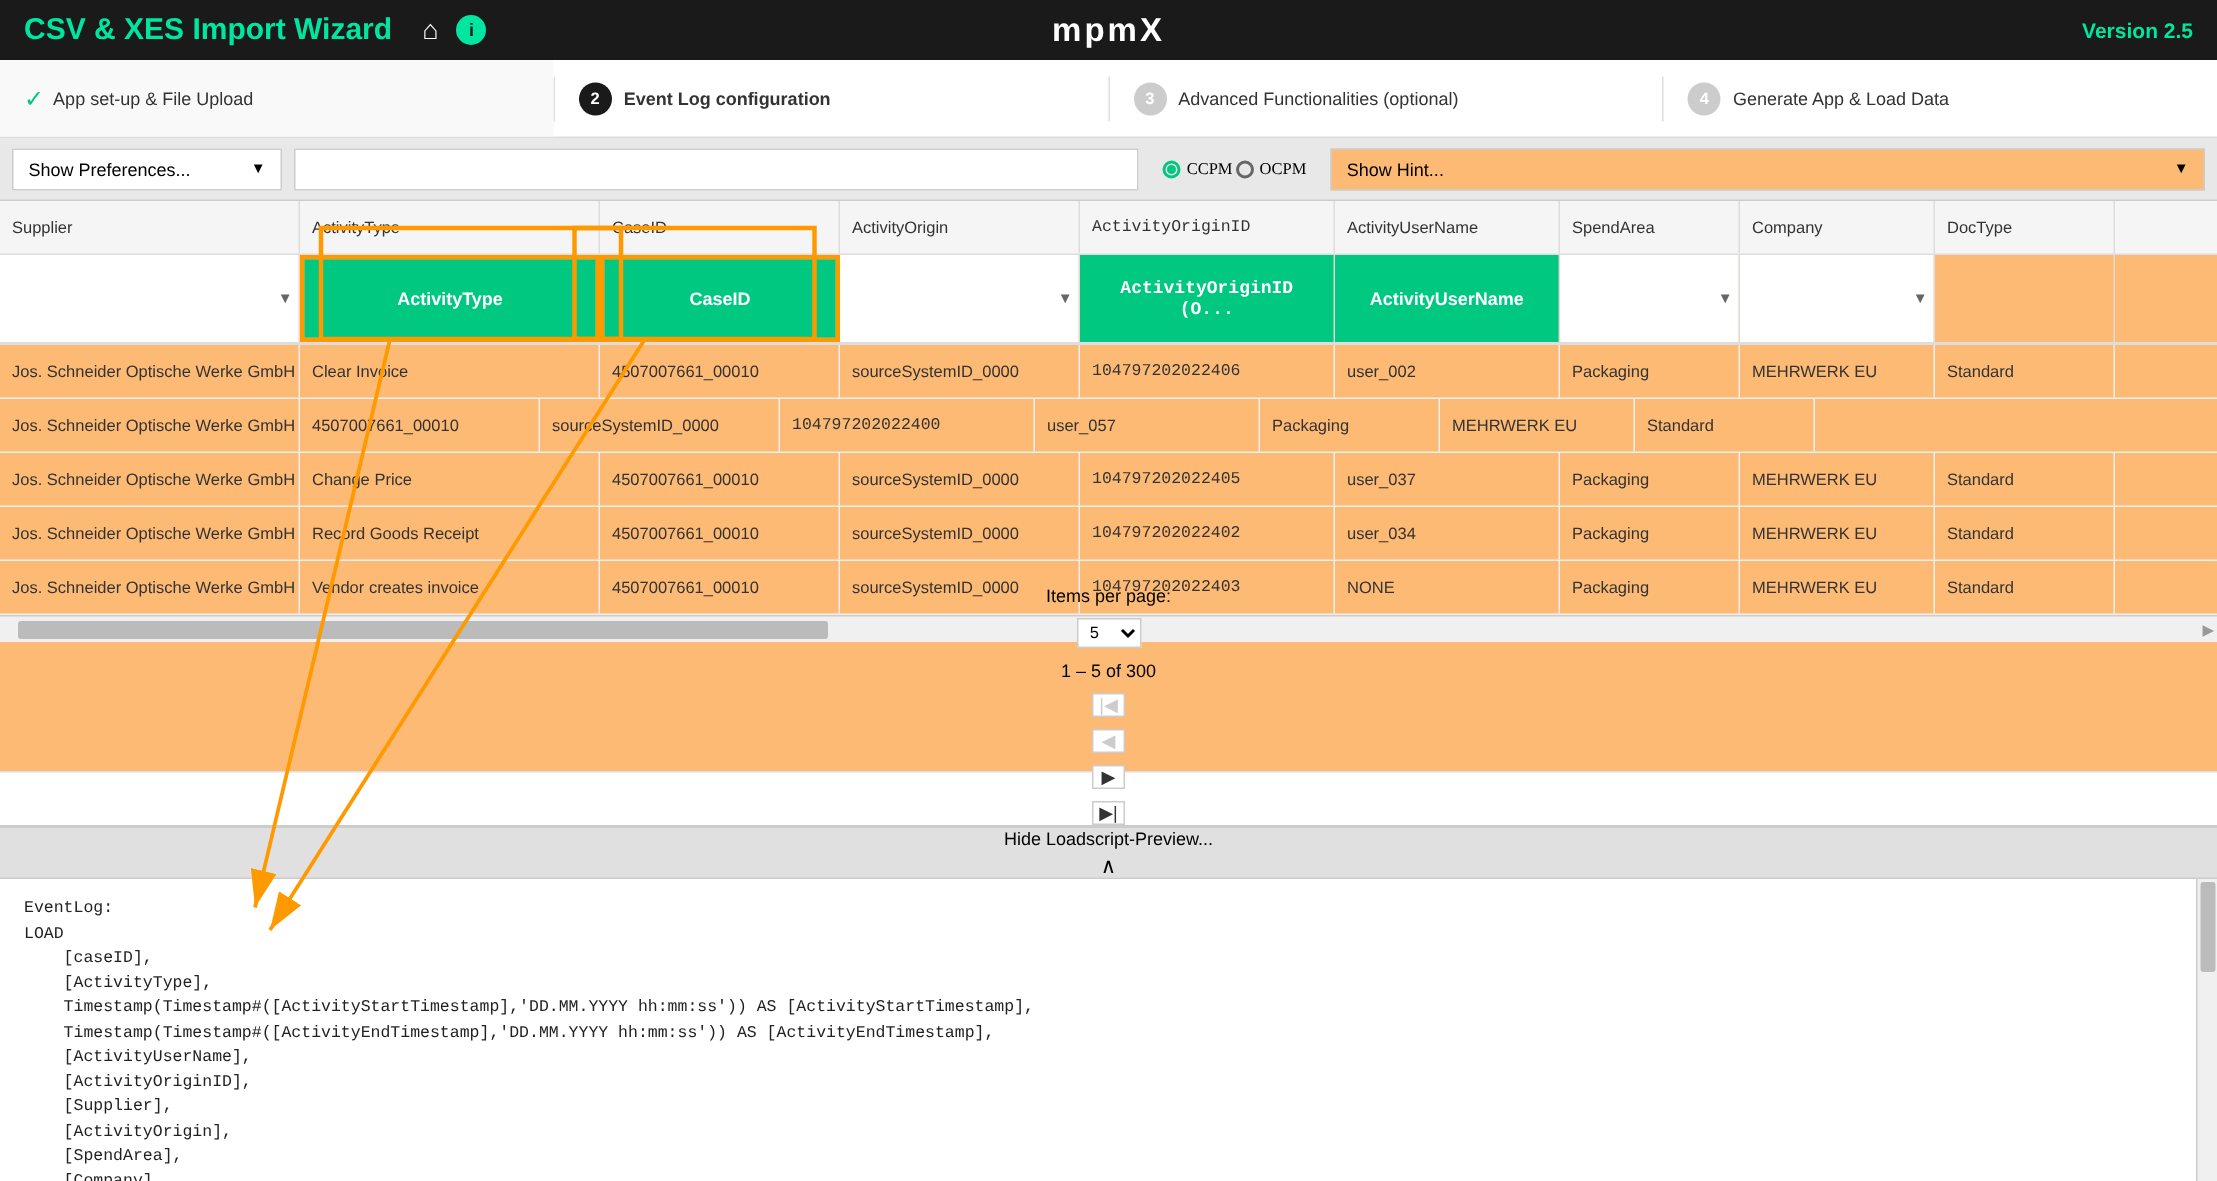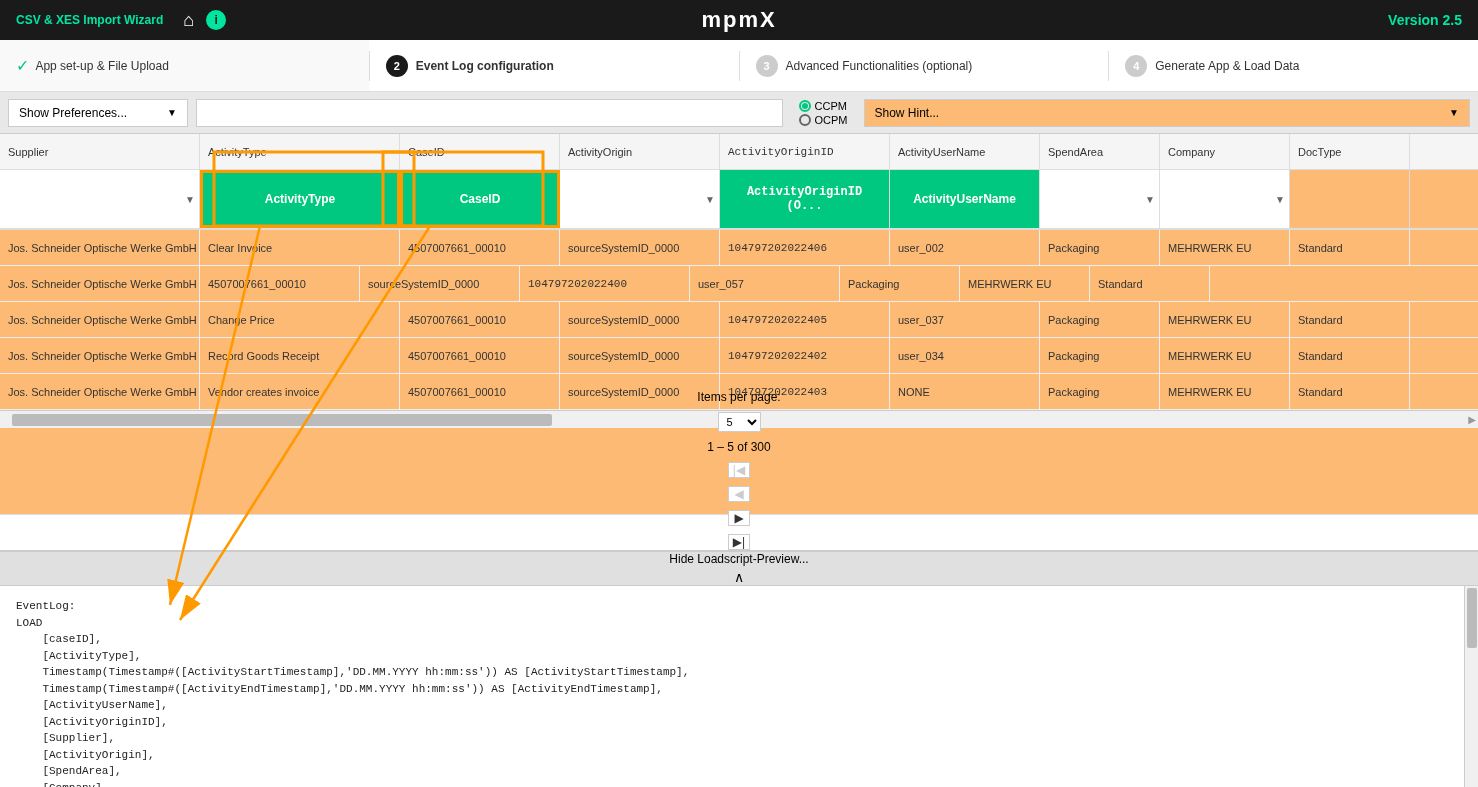--- a/index.html
+++ b/index.html
@@ -89,23 +89,24 @@
       cursor: pointer;
       display: flex;
       align-items: center;
       gap: 4px;
       height: 28px;
       flex: 0 0 auto;
       min-width: 180px;
     }
     .radio-group {
       display: flex;
-      flex-direction: column;
+      flex-direction: row;
       gap: 2px;
       padding: 0 8px;
+      font-family: Liberation Serif, serif;
     }
     .radio-row {
       display: flex;
       align-items: center;
       gap: 4px;
       font-size: 11px;
     }
     .radio-circle {
       width: 12px; height: 12px;
       border-radius: 50%;
@@ -324,21 +325,21 @@
 
     .main-wrapper { position: relative; }
   </style>
 </head>
 <body>
 
 <div class="main-wrapper">
 
   <div class="header">
     <div class="header-left">
-      <span style="color:#00e5a0; font-size:12px; font-weight:bold;">CSV &amp; XES Import Wizard</span>
+      <span style="color:#00e5a0; font-size:20px; font-weight:bold;">CSV &amp; XES Import Wizard</span>
       <span style="color:white; font-size:18px; margin-left:8px; cursor:pointer;">⌂</span>
       <span style="background:#00e5a0; border-radius:50%; color:#1a1a1a; font-size:12px; font-weight:bold; width:20px; height:20px; display:inline-flex; align-items:center; justify-content:center; cursor:pointer;">i</span>
     </div>
     <div class="header-center">
       <span>mpmX</span>
     </div>
     <div class="header-right">Version 2.5</div>
   </div>
 
   <div class="stepper">

